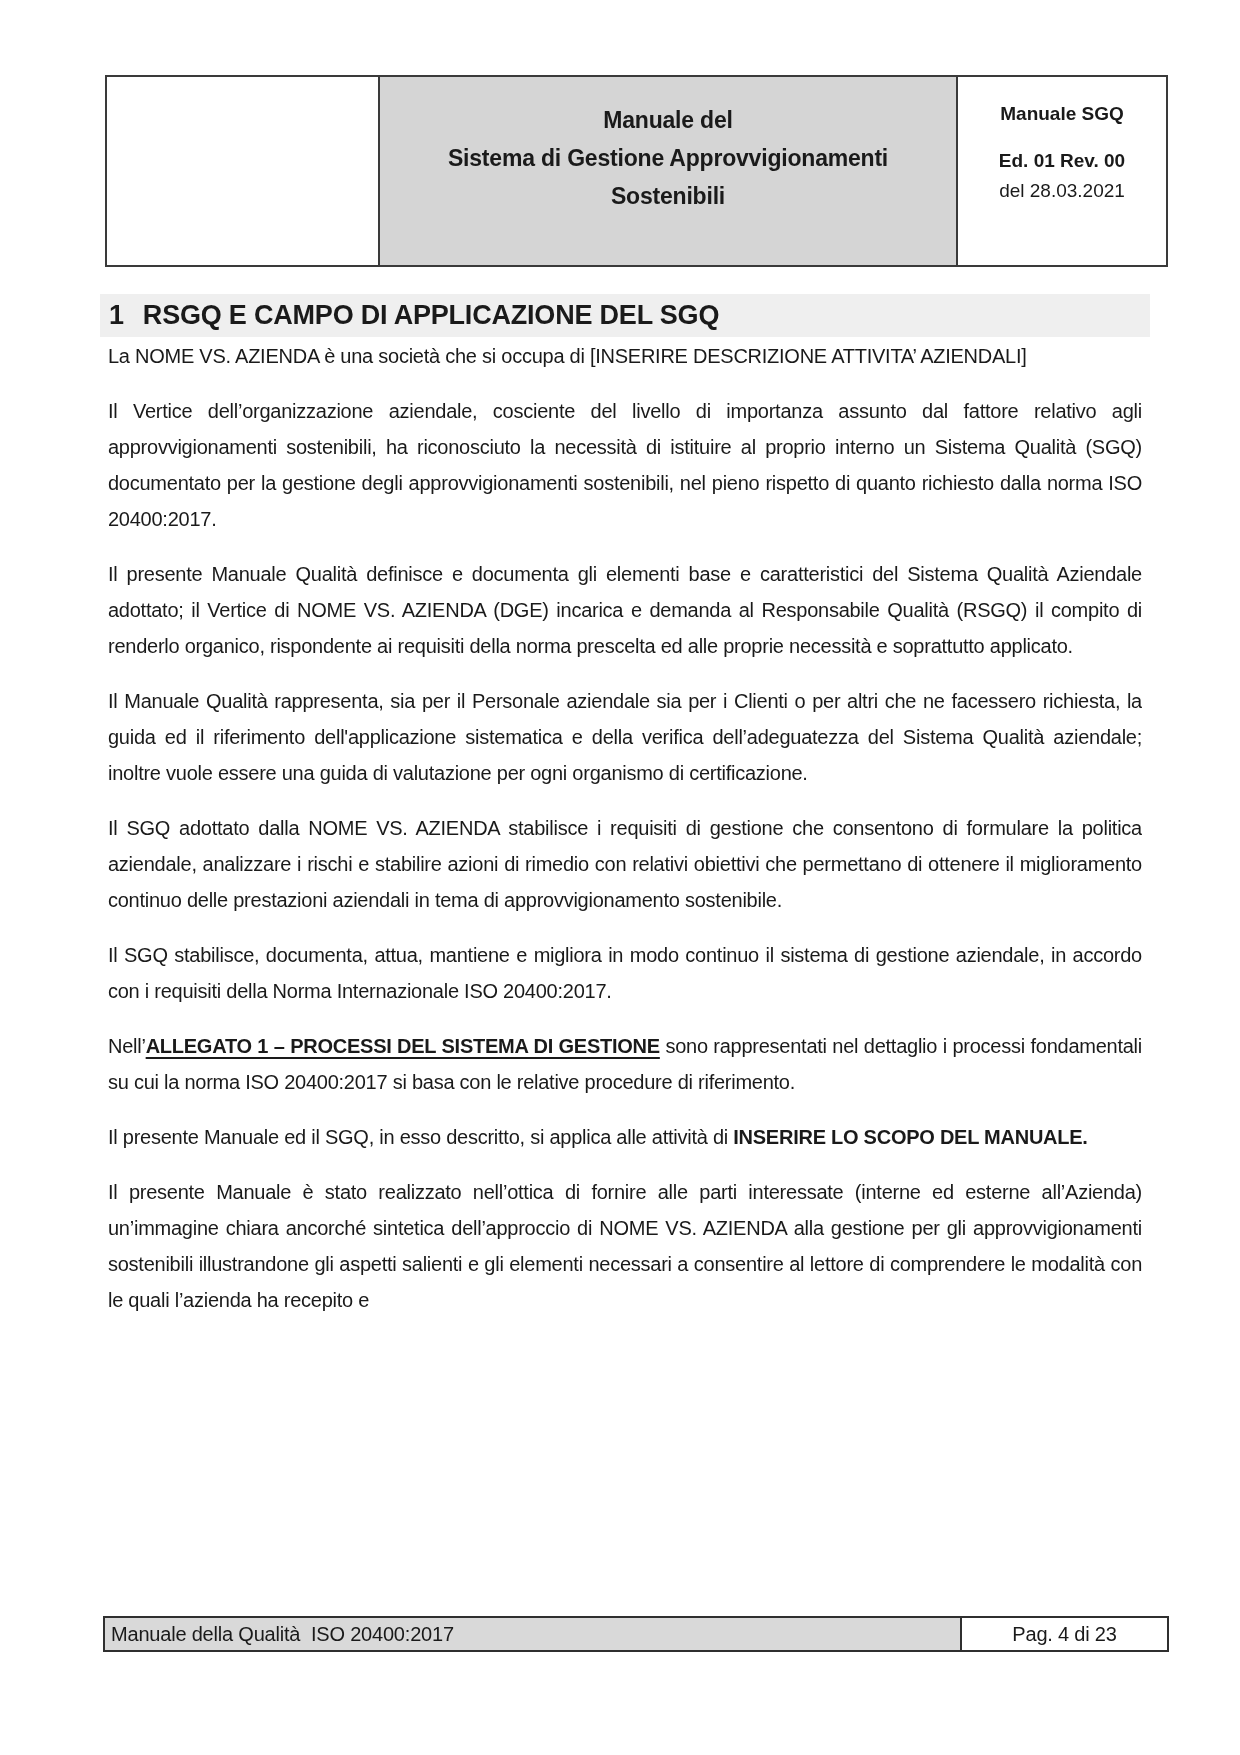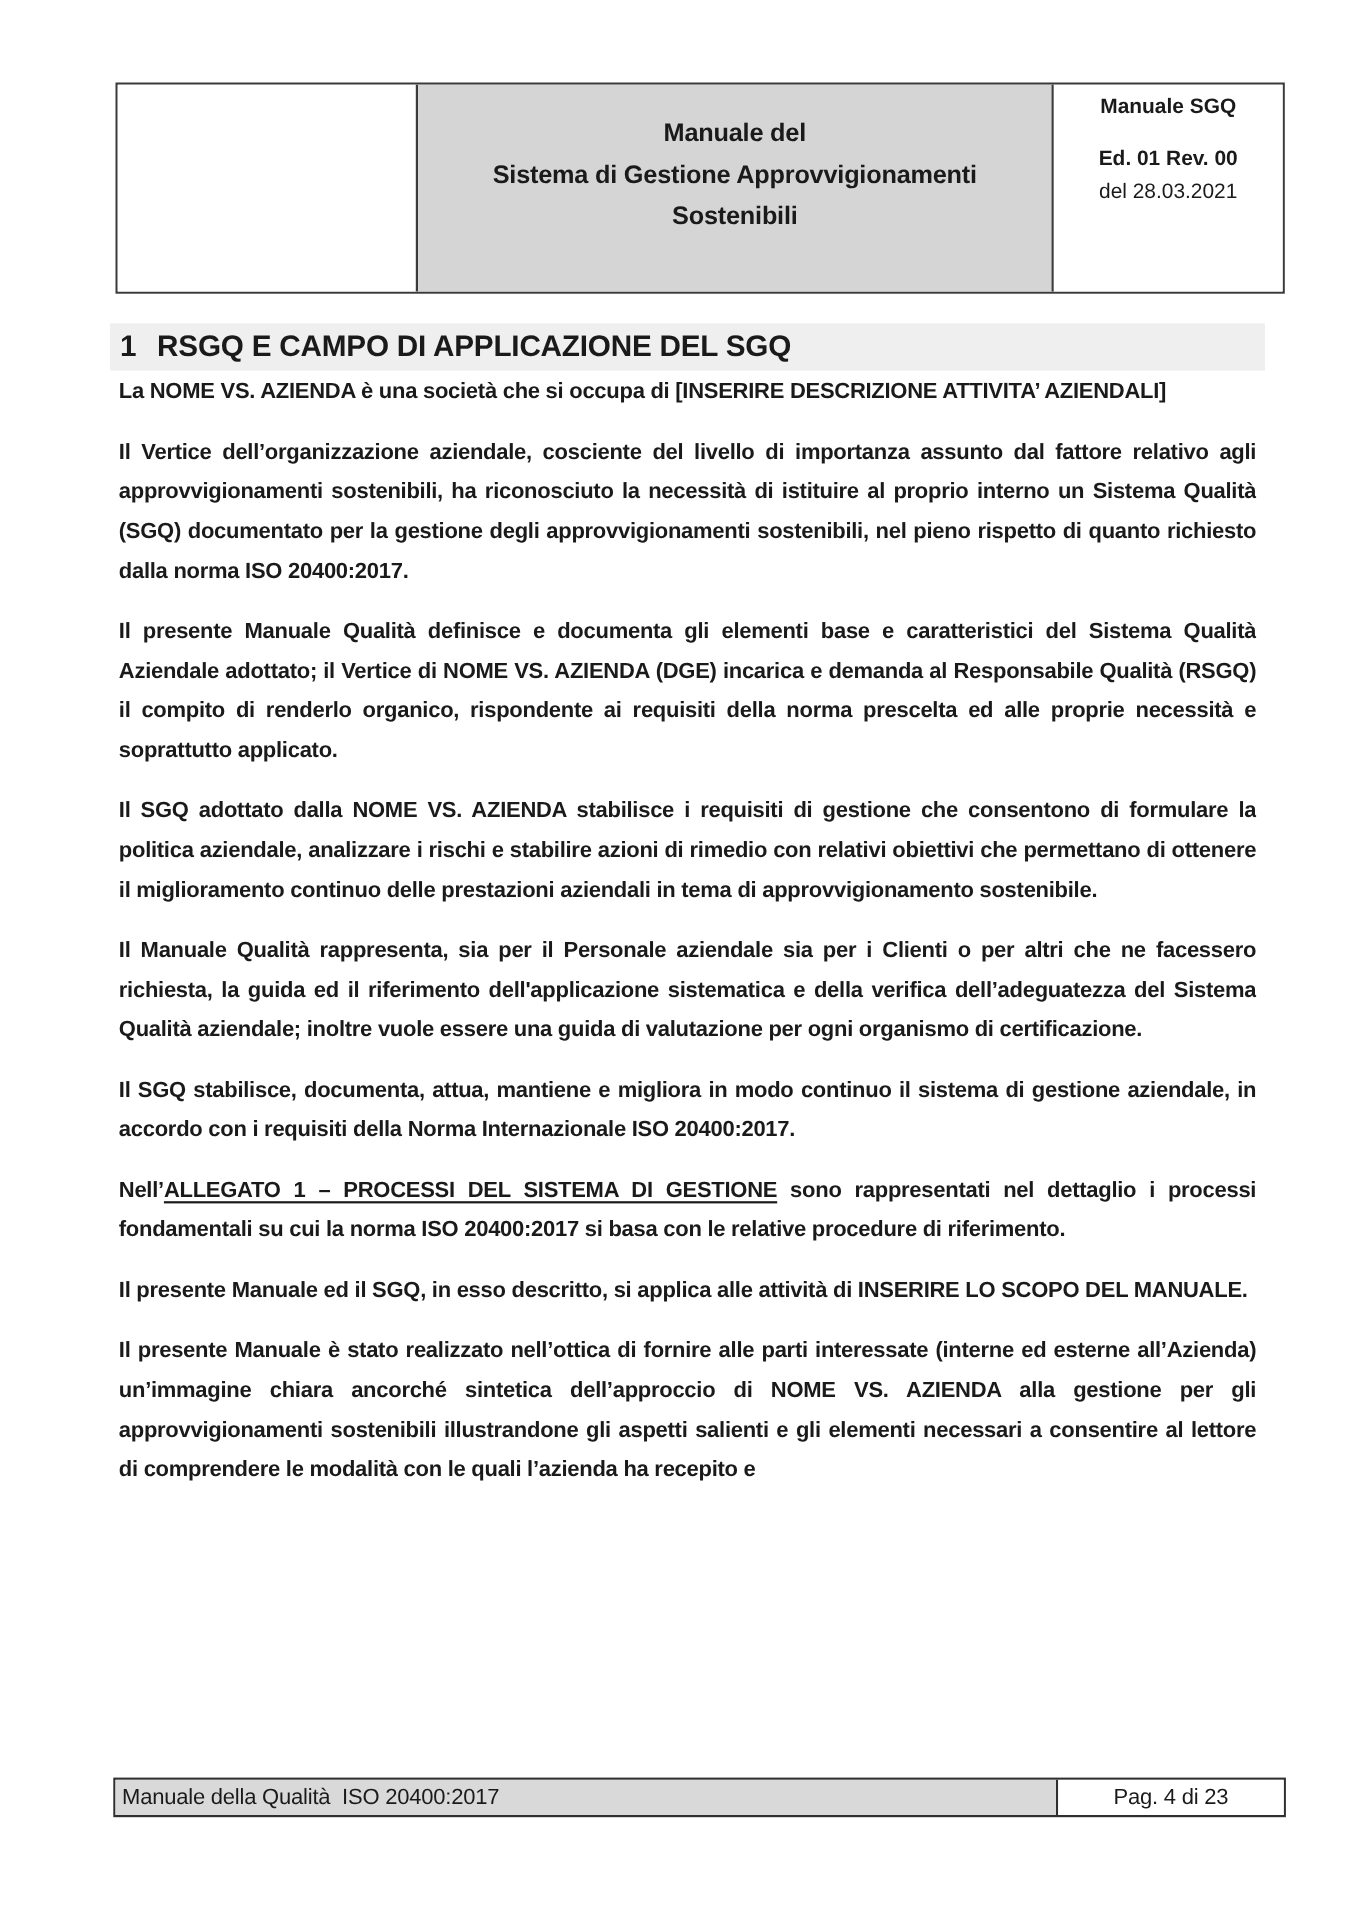--- a/index.html
+++ b/index.html
@@ -44,21 +44,21 @@
     padding-top: 24px;
     font-weight: bold;
     font-size: 23px;
     line-height: 38px;
     letter-spacing: -0.2px;
   }
   .header-cell.meta {
     width: 208px;
     background: #ffffff;
     text-align: center;
-    padding-top: 6px;
+    padding-top: 22px;
     font-size: 19px;
     line-height: 30px;
   }
   .header-cell.meta .bold { font-weight: bold; }
   .meta-gap { height: 17px; }
 
   
   .section-heading {
     position: absolute;
     top: 294px;
@@ -82,21 +82,21 @@
     left: 108px;
     width: 1034px;
     height: 1272px;
     overflow: hidden;
     font-size: 20px;
     line-height: 36px;
     letter-spacing: -0.25px;
     text-align: justify;
   }
   .body-text p { margin: 0 0 19px 0; }
-  .run-normal { font-weight: bold; }
+  .run-normal { font-weight: normal; }
   .run-bold { font-weight: bold; }
   .run-bold-underline {
     font-weight: bold;
     text-decoration: underline;
     text-underline-offset: 4px;
     text-decoration-thickness: 2px;
   }
 
   
   .footer-table {
@@ -147,22 +147,22 @@
   </div>
 
   <div class="section-heading">
     <span class="sec-number">1</span><span class="sec-title">RSGQ E CAMPO DI APPLICAZIONE DEL SGQ</span>
   </div>
 
   <div class="body-text">
       <p><span class="run-normal">La NOME VS. AZIENDA è una società che si occupa di [INSERIRE DESCRIZIONE ATTIVITA’ AZIENDALI]</span></p>
       <p><span class="run-normal">Il Vertice dell’organizzazione aziendale, cosciente del livello di importanza assunto dal fattore relativo agli approvvigionamenti sostenibili, ha riconosciuto la necessità di istituire al proprio interno un Sistema Qualità (SGQ) documentato per la gestione degli approvvigionamenti sostenibili, nel pieno rispetto di quanto richiesto dalla norma ISO 20400:2017.</span></p>
       <p><span class="run-normal">Il presente Manuale Qualità definisce e documenta gli elementi base e caratteristici del Sistema Qualità Aziendale adottato; il Vertice di NOME VS. AZIENDA (DGE) incarica e demanda al Responsabile Qualità (RSGQ) il compito di renderlo organico, rispondente ai requisiti della norma prescelta ed alle proprie necessità e soprattutto applicato.</span></p>
+      <p><span class="run-normal">Il Manuale Qualità rappresenta, sia per il Personale aziendale sia per i Clienti o per altri che ne facessero richiesta, la guida ed il riferimento dell'applicazione sistematica e della verifica dell’adeguatezza del Sistema Qualità aziendale; inoltre vuole essere una guida di valutazione per ogni organismo di certificazione.</span></p>
       <p><span class="run-normal">Il SGQ adottato dalla NOME VS. AZIENDA stabilisce i requisiti di gestione che consentono di formulare la politica aziendale, analizzare i rischi e stabilire azioni di rimedio con relativi obiettivi che permettano di ottenere il miglioramento continuo delle prestazioni aziendali in tema di approvvigionamento sostenibile.</span></p>
-      <p><span class="run-normal">Il Manuale Qualità rappresenta, sia per il Personale aziendale sia per i Clienti o per altri che ne facessero richiesta, la guida ed il riferimento dell'applicazione sistematica e della verifica dell’adeguatezza del Sistema Qualità aziendale; inoltre vuole essere una guida di valutazione per ogni organismo di certificazione.</span></p>
       <p><span class="run-normal">Il SGQ stabilisce, documenta, attua, mantiene e migliora in modo continuo il sistema di gestione aziendale, in accordo con i requisiti della Norma Internazionale ISO 20400:2017.</span></p>
       <p><span class="run-normal">Nell’</span><span class="run-bold-underline">ALLEGATO 1 – PROCESSI DEL SISTEMA DI GESTIONE</span><span class="run-normal"> sono rappresentati nel dettaglio i processi fondamentali su cui la norma ISO 20400:2017 si basa con le relative procedure di riferimento.</span></p>
       <p><span class="run-normal">Il presente Manuale ed il SGQ, in esso descritto, si applica alle attività di </span><span class="run-bold">INSERIRE LO SCOPO DEL MANUALE.</span></p>
       <p><span class="run-normal">Il presente Manuale è stato realizzato nell’ottica di fornire alle parti interessate (interne ed esterne all’Azienda) un’immagine chiara ancorché sintetica dell’approccio di NOME VS. AZIENDA alla gestione per gli approvvigionamenti sostenibili illustrandone gli aspetti salienti e gli elementi necessari a consentire al lettore di comprendere le modalità con le quali l’azienda ha recepito e</span></p>
     </div>
 
   <div class="footer-table">
     <div class="footer-left">Manuale della Qualità  ISO 20400:2017</div>
     <div class="footer-right">Pag. 4 di 23</div>
   </div>

